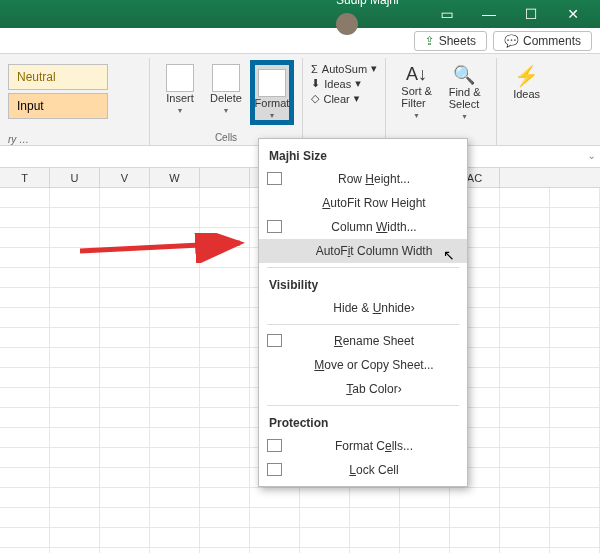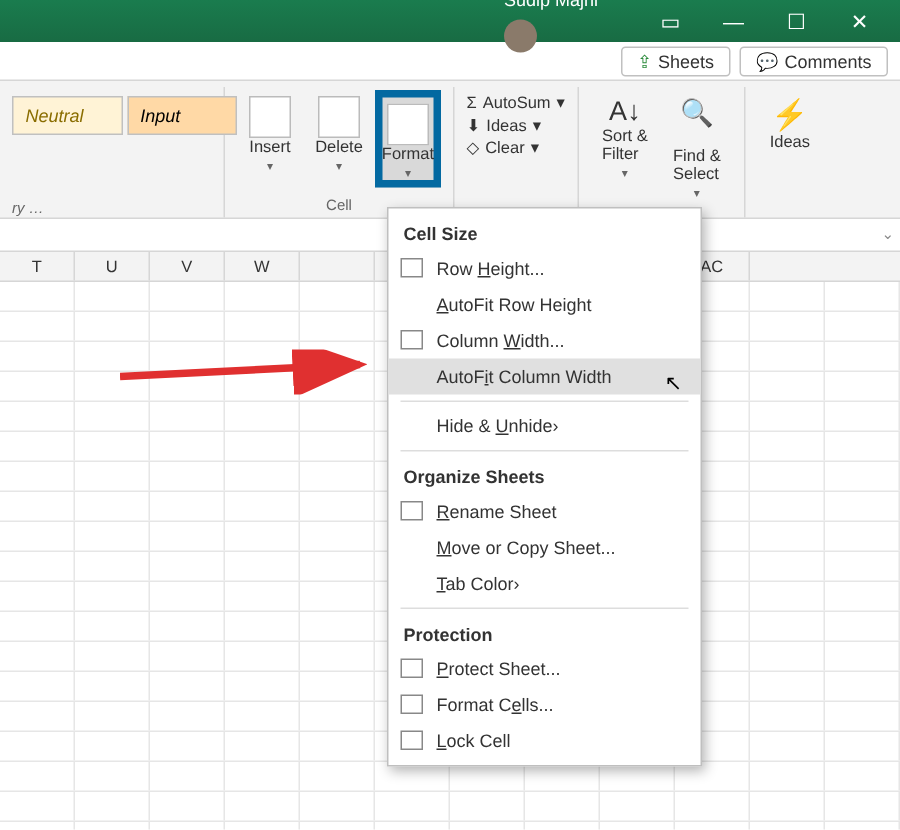--- a/index.html
+++ b/index.html
@@ -6,21 +6,21 @@
 body{background:#fff;width:600px;height:553px;overflow:hidden;position:relative;}
 .titlebar{height:28px;background:linear-gradient(#1a7c4e,#186b43);display:flex;align-items:center;justify-content:flex-end;padding:0 6px;color:#fff;font-size:12px;}
 .titlebar .name{margin-right:auto;margin-left:330px;display:flex;align-items:flex-start;gap:6px;flex-direction:column;}
 .titlebar .avatar{width:22px;height:22px;border-radius:50%;background:#8a7a6a;}
 .titlebar .tbtn{width:42px;height:28px;display:flex;align-items:center;justify-content:center;font-size:14px;}
 .sharebar{height:26px;background:#fff;border-bottom:1px solid #d6d6d6;display:flex;justify-content:flex-end;align-items:center;padding:0 8px;gap:6px;}
 .pillbtn{border:1px solid #c0c0c0;border-radius:3px;padding:2px 10px;font-size:12px;color:#333;display:flex;align-items:center;gap:4px;background:#fff;cursor:pointer;}
 .ribbon{height:92px;background:#f3f3f3;border-bottom:1px solid #d6d6d6;display:flex;align-items:stretch;padding:4px 0 0 0;}
 .group{border-right:1px solid #d6d6d6;padding:2px 8px 0 8px;display:flex;flex-direction:column;justify-content:space-between;}
 .grouplabel{font-size:10px;color:#666;text-align:center;padding-bottom:2px;}
-.styles{width:150px;display:flex;flex-direction:row;gap:3px;padding-top:4px;font-style:italic;}
+.styles{width:150px;display:flex;flex-direction:column;gap:3px;padding-top:4px;}
 .sbox{border:1px solid #c0c0c0;padding:5px 8px;font-size:12px;width:100px;}
 .sneutral{background:#fff3d6;color:#8a6d00;}
 .sinput{background:#ffd9a6;color:#000000;}
 .styleslabel{font-size:10px;color:#666;font-style:italic;margin-top:6px;}
 .cells{display:flex;gap:2px;justify-content:space-between;}
 .bigbtn{width:44px;display:flex;flex-direction:column;align-items:center;font-size:11px;color:#333;padding-top:4px;cursor:pointer;}
 .bigbtn .ico{width:28px;height:28px;border:1px solid #bbb;background:#fff;position:relative;}
 .bigbtn.format{background:#d9d9d9;border:5px solid #0369a1;}
 .bigbtn .caret{font-size:8px;color:#666;margin-top:2px;}
 .editing{display:flex;flex-direction:column;gap:2px;padding-top:2px;font-size:11px;color:#333;}
@@ -28,21 +28,21 @@
 .sortfind{display:flex;gap:2px;}
 .formulabar{height:22px;border-bottom:1px solid #d6d6d6;background:#fff;position:relative;}
 .formulabar .exp{position:absolute;right:4px;top:4px;font-size:10px;color:#888;}
 .grid{position:relative;}
 .colhdr{display:flex;height:20px;background:#f3f3f3;border-bottom:1px solid #d6d6d6;font-size:11px;color:#333;}
 .colhdr>div{width:50px;border-right:1px solid #d6d6d6;text-align:center;line-height:20px;}
 .rows>div{height:20px;border-bottom:1px solid #e6e6e6;display:flex;}
 .rows>div>div{width:50px;border-right:1px solid #e6e6e6;}
 .menu{position:absolute;left:258px;top:138px;width:210px;background:#fff;border:1px solid #bfbfbf;box-shadow:2px 3px 8px rgba(0,0,0,.3);font-size:12px;color:#333;padding:4px 0;z-index:10;}
 .menu .mh{font-weight:600;padding:6px 10px 4px 10px;}
-.menu .mi{padding:5px 10px 5px 32px;position:relative;cursor:pointer;display:flex;justify-content:flex-start;align-items:center;}
+.menu .mi{padding:5px 10px 5px 32px;position:relative;cursor:pointer;display:flex;justify-content:center;align-items:center;}
 .menu .mi.hl{background:#e0e0e0;}
 .menu .mi .mico{position:absolute;left:8px;top:5px;width:15px;height:13px;border:1px solid #888;}
 .menu .sep{height:1px;background:#ddd;margin:4px 8px;}
 .arrow{position:absolute;left:80px;top:233px;color:#e03030;z-index:5;}
 .cursor{position:absolute;left:443px;top:247px;z-index:20;font-size:14px;color:#000;}
 u{text-decoration:underline;}
 </style>
 </head>
 <body>
 
@@ -87,21 +87,21 @@
         <div class="ico"></div>
         <span>Delete</span>
         <span class="caret">▾</span>
       </div>
       <div class="bigbtn format">
         <div class="ico"></div>
         <span>Format</span>
         <span class="caret">▾</span>
       </div>
     </div>
-    <div class="grouplabel">Cell</div>
+    <div class="grouplabel">Cells</div>
   </div>
   <div class="group">
     <div class="editing">
       <div class="erow">
           <span>Σ</span>
           <span>AutoSum</span> 
           <span class="caret">▾</span>
         </div>
       <div class="erow">
           <span>⬇</span>
@@ -118,21 +118,21 @@
   </div>
   <div class="group">
     <div class="sortfind">
       <div class="bigbtn" style="width:46px;">
         <div style="font-size:18px;">A↓</div>
         <span style="line-height:1.1;">Sort &amp;<br>Filter</span>
           <span class="caret">▾</span>
       </div>
       <div class="bigbtn" style="width:46px;">
         <div style="font-size:18px;">🔍</div>
-        <span style="line-height:1.1;margin-top:12px;">Find &amp;<br>Select</span>
+        <span style="line-height:1.1;">Find &amp;<br>Select</span>
           <span class="caret">▾</span>
       </div>
     </div>
     <div class="grouplabel"></div>
   </div>
   <div class="group" style="border-right:none;">
     <div class="bigbtn" style="width:44px;">
       <div style="font-size:20px;color:#4a7fff;">⚡</div>
       <span>Ideas</span>
     </div>
@@ -430,61 +430,57 @@
 <svg class="arrow" width="180" height="30">
   <defs>
       <marker id="ah" markerWidth="10" markerHeight="8" refX="9" refY="4" orient="auto">
         <polygon points="0,0 10,4 0,8" fill="#e03030"></polygon>
       </marker>
     </defs>
   <line x1="0" y1="18" x2="160" y2="10" stroke="#e03030" stroke-width="5" marker-end="url(#ah)"></line>
 </svg>
 
 <div class="menu">
-  <div class="mh">Cell Size</div>
+  <div class="mh">Majhi Size</div>
   <div class="mi">
       <span class="mico"></span>
       <span>Row <u>H</u>eight...</span>
     </div>
   <div class="mi">
       <span><u>A</u>utoFit Row Height</span>
     </div>
   <div class="mi">
       <span class="mico"></span>
       <span>Column <u>W</u>idth...</span>
     </div>
   <div class="mi hl">
       <span>AutoF<u>i</u>t Column Width</span>
     </div>
   <div class="sep"></div>
+  <div class="mh">Visibility</div>
   <div class="mi">
       <span>Hide &amp; <u>U</u>nhide</span>
       <span>›</span>
     </div>
   <div class="sep"></div>
-  <div class="mh">Organize Sheets</div>
   <div class="mi">
       <span class="mico"></span>
       <span><u>R</u>ename Sheet</span>
     </div>
   <div class="mi">
       <span><u>M</u>ove or Copy Sheet...</span>
     </div>
   <div class="mi">
       <span><u>T</u>ab Color</span>
       <span>›</span>
     </div>
   <div class="sep"></div>
   <div class="mh">Protection</div>
   <div class="mi">
       <span class="mico"></span>
-      <span><u>P</u>rotect Sheet...</span>
-    </div>
-  <div class="mi">
-      <span class="mico"></span>
       <span>Format C<u>e</u>lls...</span>
     </div>
   <div class="mi">
       <span class="mico"></span>
       <span><u>L</u>ock Cell</span>
     </div>
 </div>
 
 <div class="cursor">↖</div>
 

